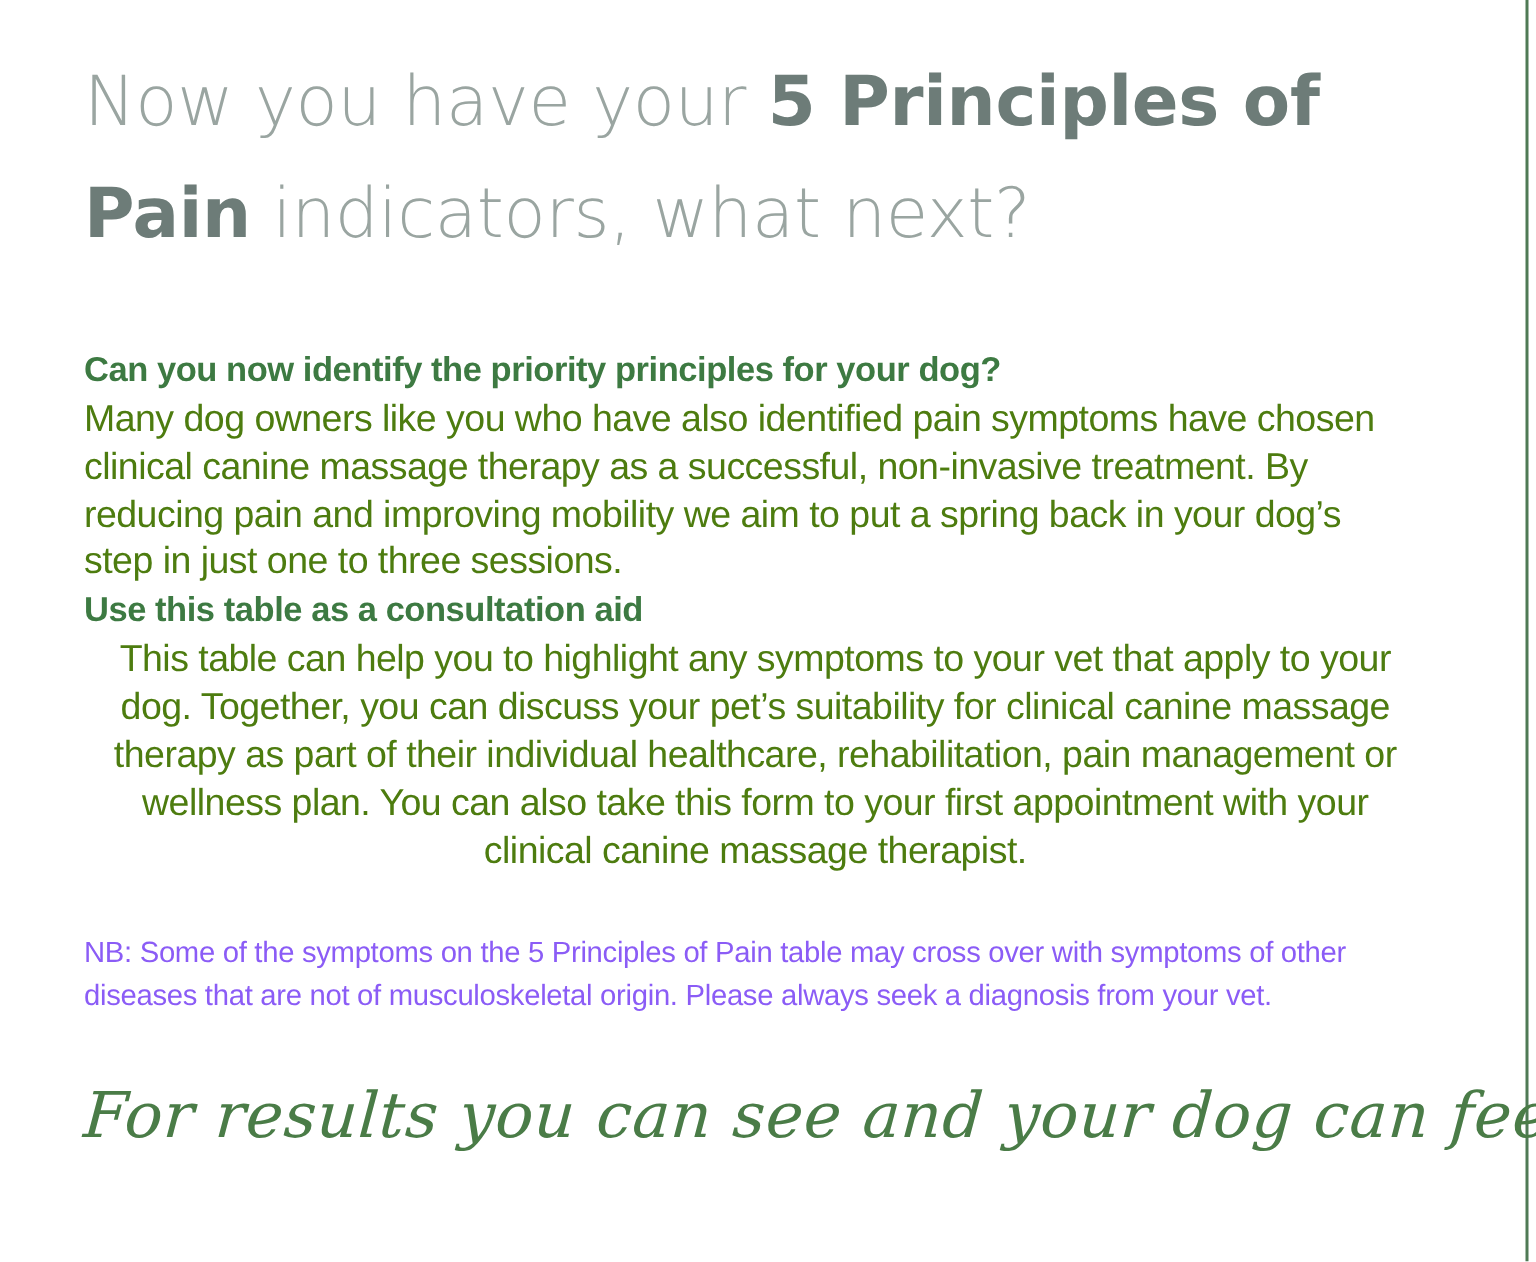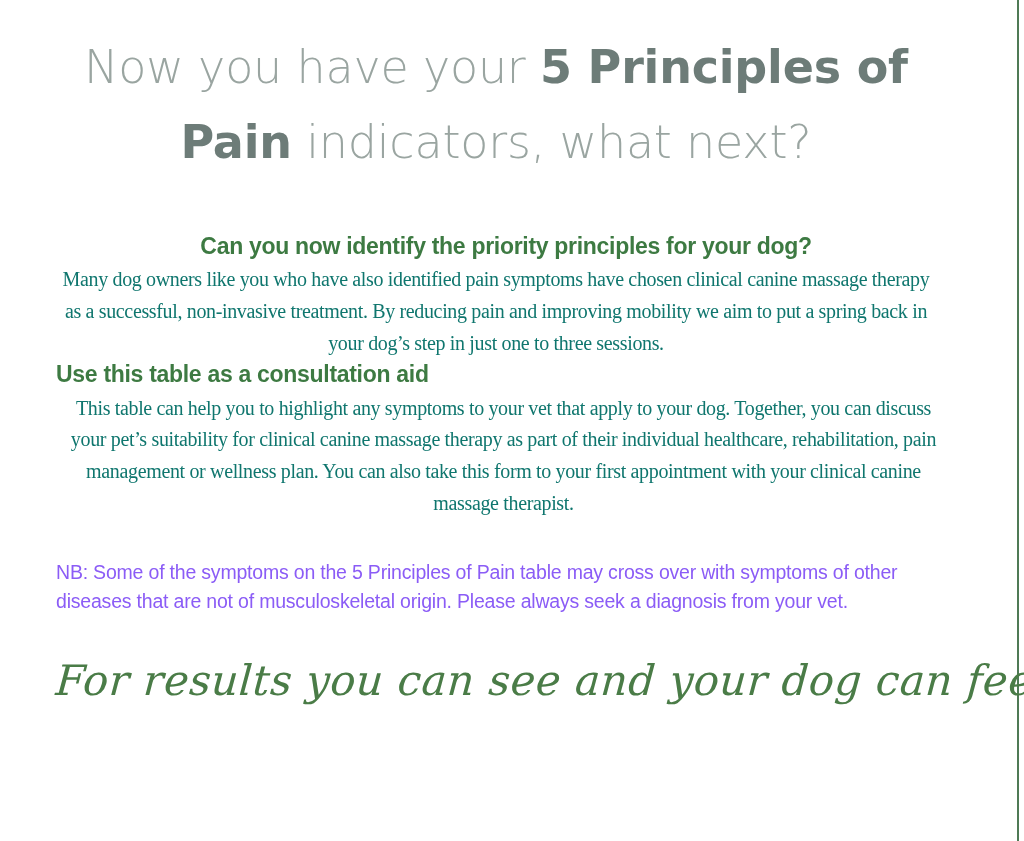--- a/index.html
+++ b/index.html
@@ -45,49 +45,48 @@
   
   .headline {
     font-family: "DejaVu Sans", sans-serif;
     font-size: 46px;
     line-height: 1.62;
     font-weight: 300;
     color: #9aa5a1;
     letter-spacing: -0.2px;
     margin: 0;
     max-width: 880px;
-    text-align: center;
   }
   .headline .strong {
     font-weight: 700;
     color: #6d7c78;
   }
 
   
   .section {
     margin-top: 0;
   }
-  .section-1 { margin-top: 52px; text-align: center; }
+  .section-1 { margin-top: 52px; }
   .section-2 { }
 
   .subhead {
     font-family: "Liberation Sans", sans-serif;
     font-size: 23px;
     font-weight: 700;
     color: #3d7a42;
     letter-spacing: -0.3px;
     margin: 0 0 2px 0;
     line-height: 1.35;
   }
 
   .body-text {
-    font-family: Liberation Serif, serif;
-    font-size: 20px;
+    font-family: Liberation Sans, sans-serif;
+    font-size: 25px;
     line-height: 31.8px;
-    color: #0f766e;
+    color: #4d7c0f;
     letter-spacing: -0.35px;
     margin: 0;
     max-width: 880px;
   }
   .body-text.wide { max-width: 895px; text-align: center; }
 
   
   .note {
     margin-top: 38px;
     font-family: "Liberation Sans", sans-serif;

